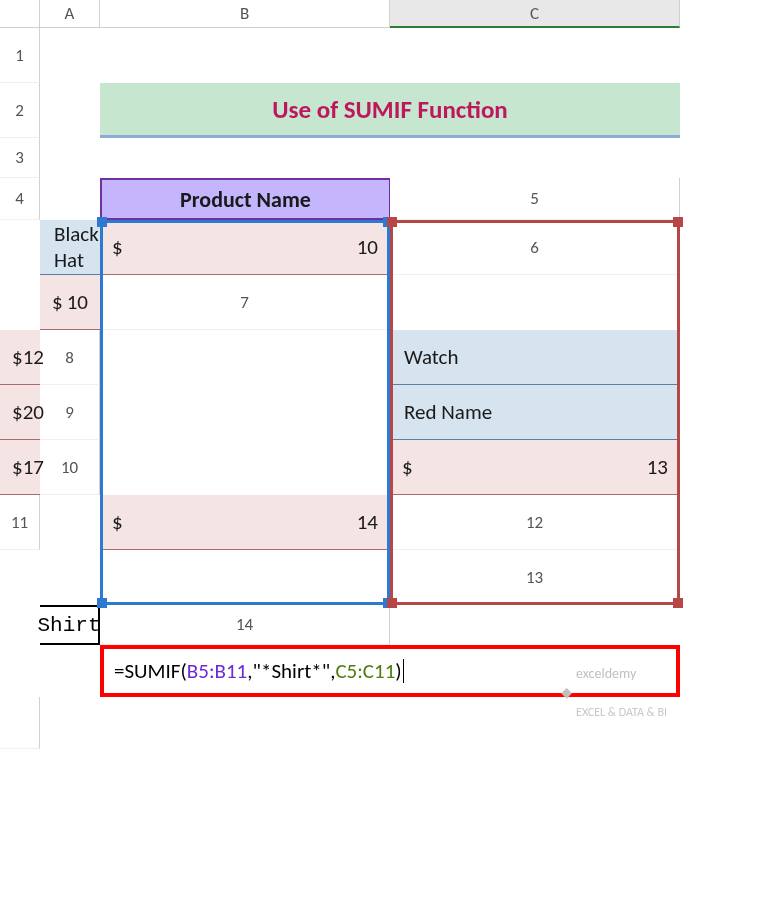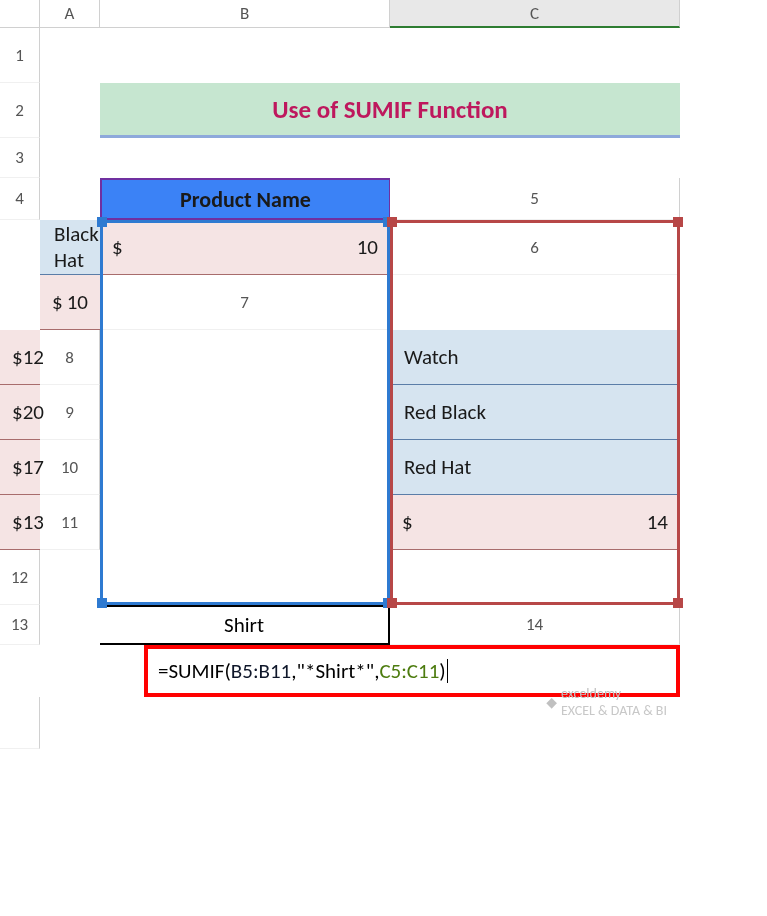--- a/index.html
+++ b/index.html
@@ -54,21 +54,21 @@
       display: flex;
       align-items: center;
       justify-content: center;
       font-size: 25px;
       font-weight: bold;
       color: #be185d;
       border-bottom: 3px solid #8ea9db;
       grid-column: 3 / 5;
     }
     .table-header {
-      background: #3b82f6;
+      background: #c4b5fd;
       display: flex;
       align-items: center;
       justify-content: center;
       font-size: 22px;
       font-weight: bold;
       color: #1a1a1a;
       border: 2px solid #7030a0;
     }
     .table-header.first {
       border-right: 1px solid #7030a0;
@@ -134,34 +134,34 @@
       border: 2px solid #000;
     }
     .shirt-cell {
       background: #fff;
       display: flex;
       align-items: center;
       justify-content: center;
       font-size: 21px;
       border: 2px solid #000;
       border-left: none;
+      font-family: Liberation Mono, monospace;
     }
     .formula-cell {
       background: #fff;
       display: flex;
       align-items: center;
       padding-left: 10px;
       font-size: 21px;
       border: 4px solid #ff0000;
       grid-column: 3 / 5;
       font-family: 'Calibri', monospace;
-      margin-left: 44px;
     }
     .formula-cell .black { color: #000; }
-    .formula-cell .blue { color: #0f172a; }
+    .formula-cell .blue { color: #6d28d9; }
     .formula-cell .red { color: #4d7c0f; }
     .formula-cell .cursor {
       display: inline-block;
       width: 1px;
       height: 24px;
       background: #000;
       vertical-align: middle;
       margin-left: 1px;
     }
     .watermark {
@@ -171,23 +171,24 @@
       font-size: 14px;
       color: #c0c0c0;
       display: flex;
       align-items: center;
       gap: 4px;
     }
     .watermark .icon {
       font-size: 14px;
     }
     .watermark small {
-      font-size: 14px;
+      font-size: 12px;
       display: block;
       color: #c8c8c8;
+      margin-top: 23px;
     }
     .grid-container {
       position: relative;
     }
   </style>
 </head>
 <body>
 
 <div class="grid-container">
   <div class="spreadsheet">
@@ -239,29 +240,28 @@
     <div class="row-header">8</div>
     <div class="cell"></div>
     <div class="product-cell">Watch</div>
     <div class="profit-cell">
       <span class="dollar">$</span>
       <span class="value">20</span>
     </div>
 
     <div class="row-header">9</div>
     <div class="cell"></div>
-    <div class="product-cell">Red Black</div>
+    <div class="product-cell">Red Name</div>
     <div class="profit-cell">
       <span class="dollar">$</span>
       <span class="value">17</span>
     </div>
 
     <div class="row-header">10</div>
     <div class="cell"></div>
-    <div class="product-cell">Red Hat</div>
     <div class="profit-cell">
       <span class="dollar">$</span>
       <span class="value">13</span>
     </div>
 
     <div class="row-header">11</div>
     <div class="cell"></div>
     <div class="profit-cell">
       <span class="dollar">$</span>
       <span class="value">14</span>

